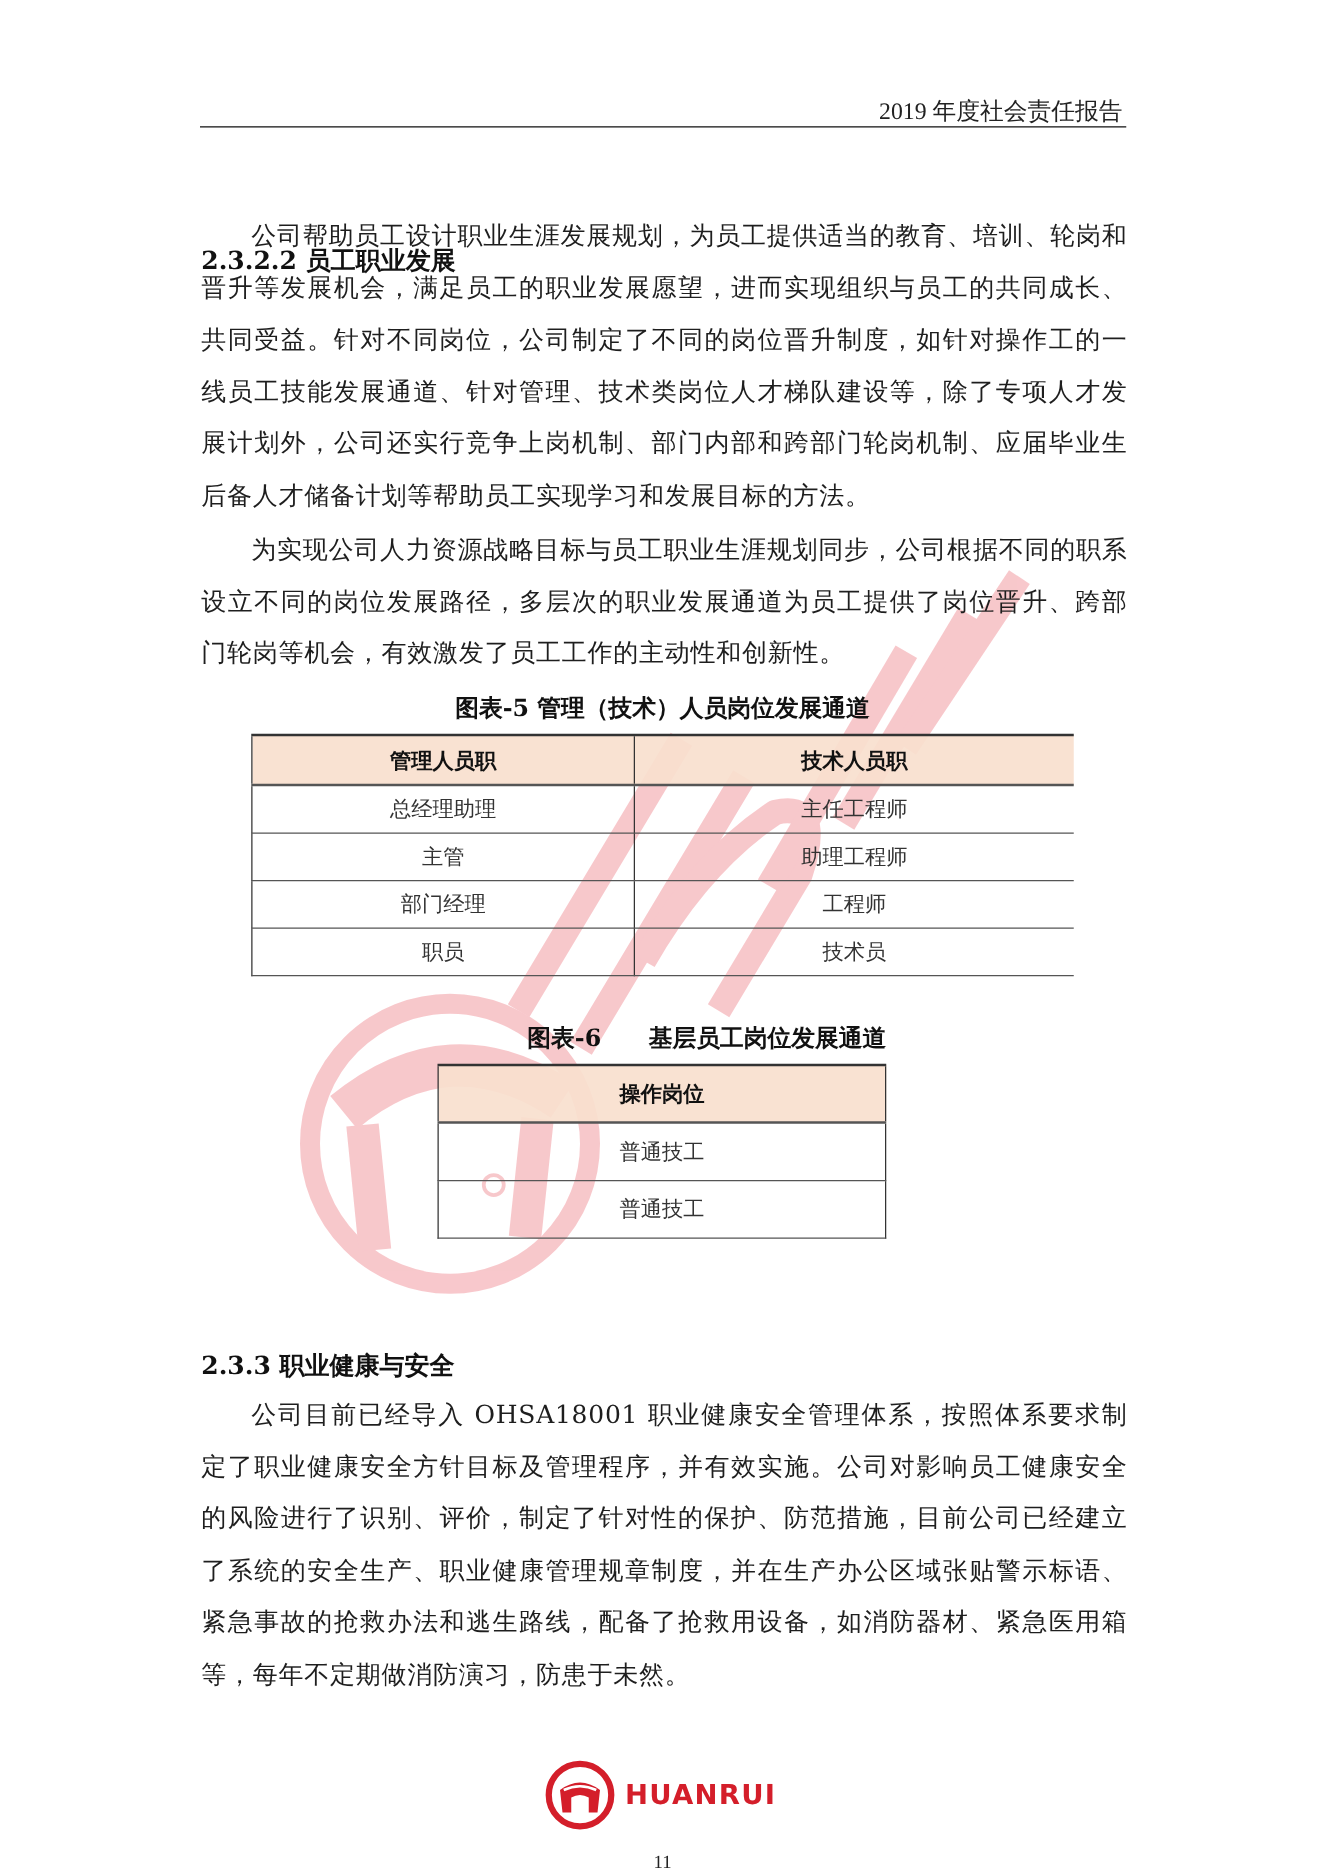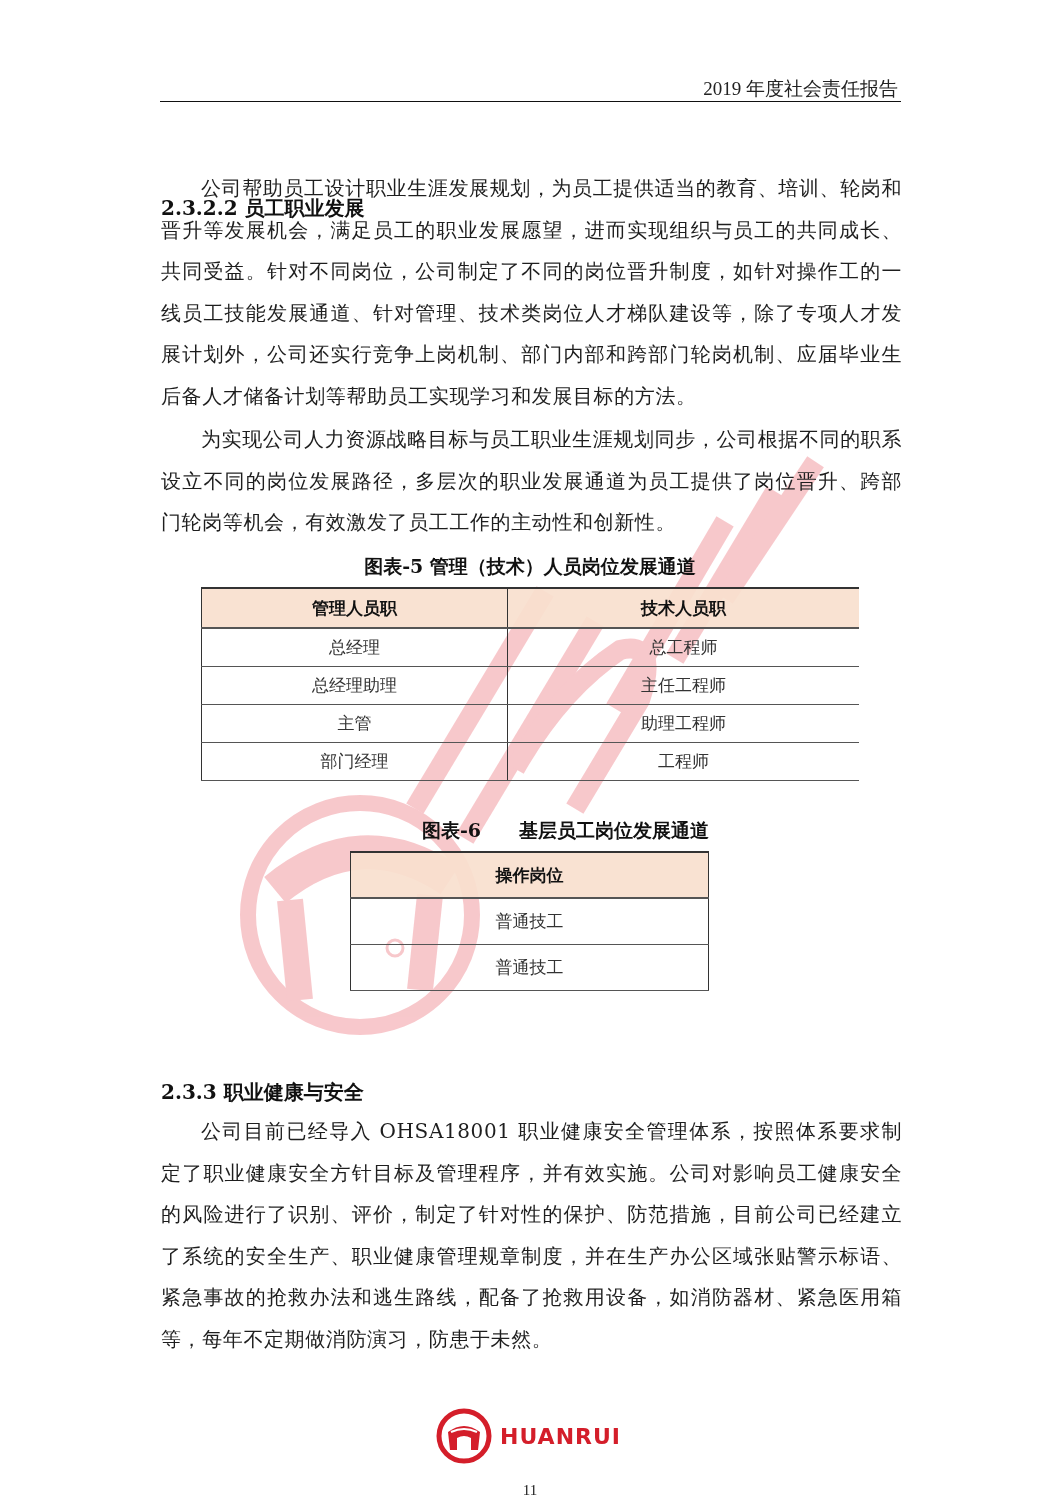--- a/index.html
+++ b/index.html
@@ -71,34 +71,34 @@
 <div class="caption" style="left:201px; width:658px; top:554px;">图表-5 管理（技术）人员岗位发展通道</div>
 <table class="t5">
   <thead>
     <tr>
       <th>管理人员职</th>
       <th>技术人员职</th>
     </tr>
   </thead>
   <tbody>
     <tr>
-        <td>总经理</td>
-        <td>总工程师</td>
-      </tr>
-    <tr>
         <td>总经理助理</td>
         <td>主任工程师</td>
       </tr>
     <tr>
         <td>主管</td>
         <td>助理工程师</td>
       </tr>
     <tr>
         <td>部门经理</td>
         <td>工程师</td>
+      </tr>
+    <tr>
+        <td>职员</td>
+        <td>技术员</td>
       </tr>
   </tbody>
 </table>
 
 <div class="caption" style="left:350px; width:359px; top:818px;text-align:right;">图表-6　　基层员工岗位发展通道</div>
 <table class="t6">
   <thead>
     <tr>
       <th>操作岗位</th>
     </tr>

